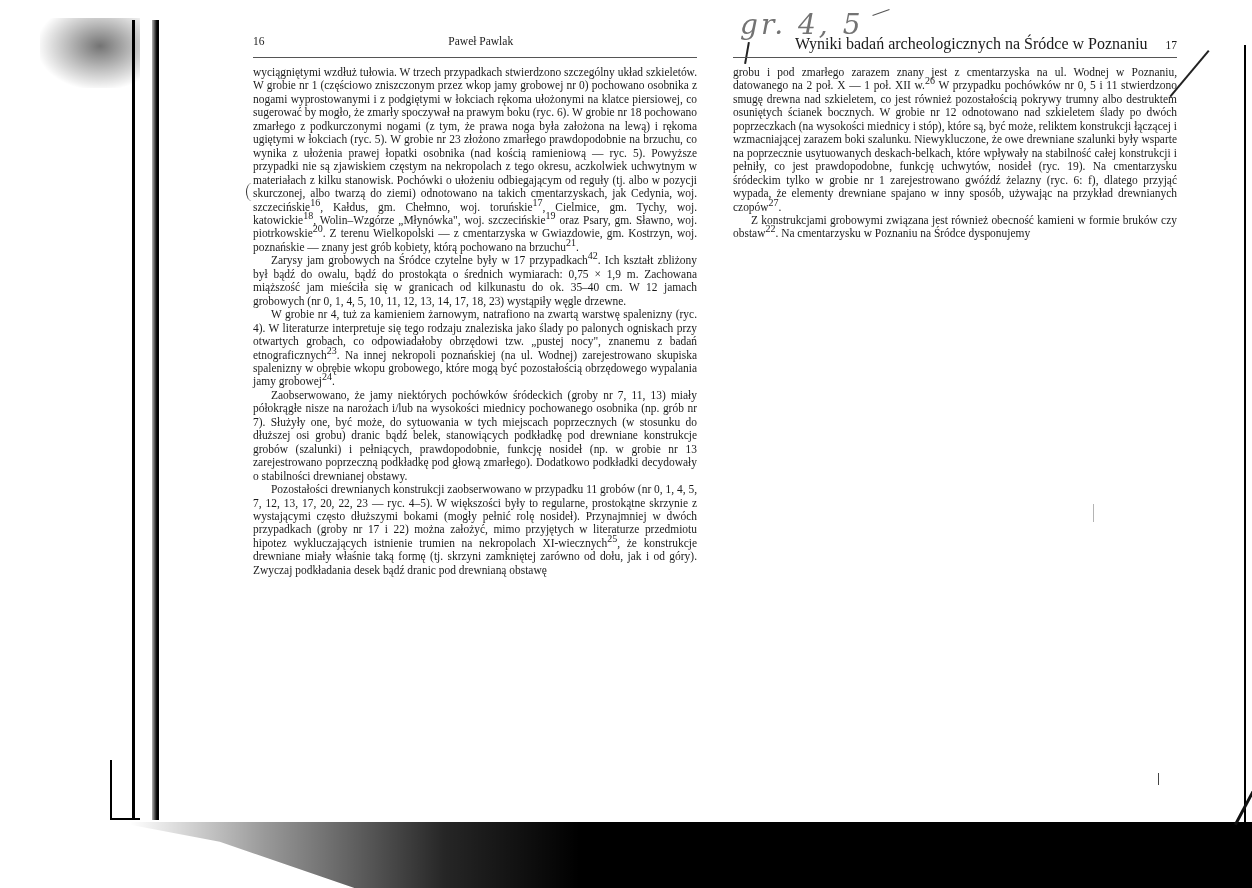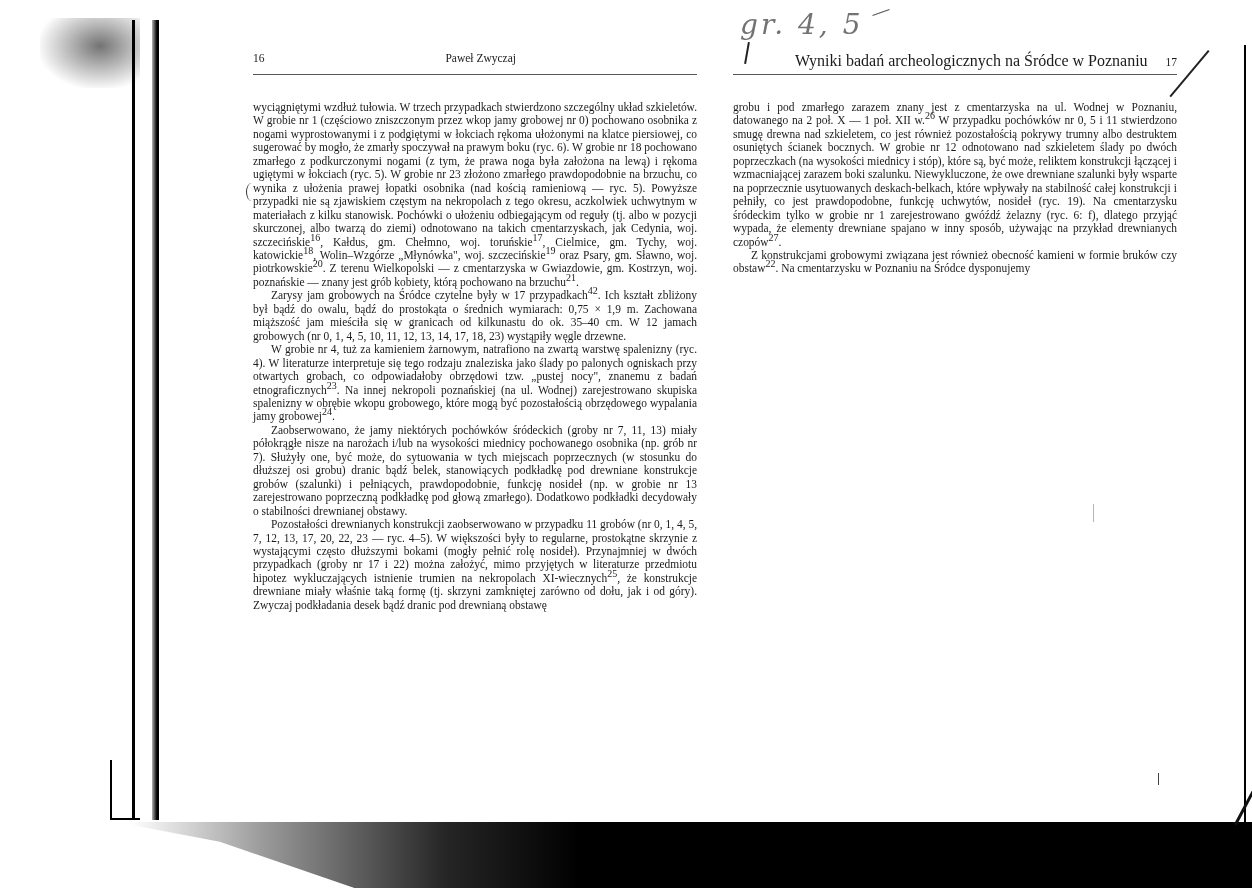--- a/index.html
+++ b/index.html
@@ -28,34 +28,34 @@
     position: absolute; left: 1208px; top: 50px; width: 2px; height: 60px; background: #222;
     transform: rotate(40deg); transform-origin: top left;
   }
   .right-diag-bottom {
     position: absolute; left: 1234px; top: 774px; width: 3px; height: 50px; background: #111;
     transform: rotate(28deg); transform-origin: bottom left;
   }
   .stray-mark { position: absolute; background: #444; }
 
   
-  .page { position: absolute; top: 52px; width: 444px; }
+  .page { position: absolute; top: 35px; width: 444px; }
   .page-left { left: 253px; }
   .page-right { left: 733px; }
 
   .running-head {
     display: flex; justify-content: space-between; align-items: baseline;
     font-size: 11.5px; padding-bottom: 4px; border-bottom: 1px solid #555;
     height: 18px;
   }
   .running-head .title { flex: 1; text-align: center; }
   .page-right .running-head .title { text-align: center; padding-left: 44px; font-size: 16px; }
 
   .body-text {
-    margin-top: 26px; font-size: 11.45px; line-height: 13.45px;
+    margin-top: 8px; font-size: 11.45px; line-height: 13.45px;
     text-align: justify; hyphens: manual;
   }
   .body-text p { margin: 0; }
   .body-text p.indent { text-indent: 18px; }
   sup { font-size: 10px; line-height: 0; vertical-align: super; }
 
   .handwriting {
     position: absolute; left: 740px; top: 8px; font-size: 28px; font-style: italic;
     font-family: "DejaVu Serif", serif; letter-spacing: 3px; color: #737373;
   }
@@ -82,21 +82,21 @@
 <div class="stray-mark" style="left:1093px;top:504px;width:1px;height:18px;opacity:.4;"></div>
 
 <div class="handwriting">gr. 4, 5</div>
 <div class="hand-stroke"></div>
 <div class="hand-dash"></div>
 <div class="pen-mark"></div>
 
 <div class="page page-left">
   <div class="running-head">
     <span>16</span>
-    <span class="title">Paweł Zwyczaj</span>
+    <span class="title">Paweł Pawlak</span>
   </div>
   <div class="body-text">
       <p>wyciągniętymi wzdłuż tułowia. W trzech przypadkach stwierdzono szczególny układ szkieletów. W grobie nr 1 (częściowo zniszczonym przez wkop jamy grobowej nr 0) pochowano osobnika z nogami wyprostowanymi i z podgiętymi w łokciach rękoma ułożonymi na klatce piersiowej, co sugerować by mogło, że zmarły spoczywał na prawym boku (ryc. 6). W grobie nr 18 pochowano zmarłego z podkurczonymi nogami (z tym, że prawa noga była założona na lewą) i rękoma ugiętymi w łokciach (ryc. 5). W grobie nr 23 złożono zmarłego prawdopodobnie na brzuchu, co wynika z ułożenia prawej łopatki osobnika (nad kością ramieniową — ryc. 5). Powyższe przypadki nie są zjawiskiem częstym na nekropolach z tego okresu, aczkolwiek uchwytnym w materiałach z kilku stanowisk. Pochówki o ułożeniu odbiegającym od reguły (tj. albo w pozycji skurczonej, albo twarzą do ziemi) odnotowano na takich cmentarzyskach, jak Cedynia, woj. szczecińskie<sup>16</sup>, Kałdus, gm. Chełmno, woj. toruńskie<sup>17</sup>, Cielmice, gm. Tychy, woj. katowickie<sup>18</sup>, Wolin–Wzgórze „Młynówka", woj. szczecińskie<sup>19</sup> oraz Psary, gm. Sławno, woj. piotrkowskie<sup>20</sup>. Z terenu Wielkopolski — z cmentarzyska w Gwiazdowie, gm. Kostrzyn, woj. poznańskie — znany jest grób kobiety, którą pochowano na brzuchu<sup>21</sup>.</p>
       <p class="indent">Zarysy jam grobowych na Śródce czytelne były w 17 przypadkach<sup>42</sup>. Ich kształt zbliżony był bądź do owalu, bądź do prostokąta o średnich wymiarach: 0,75 × 1,9 m. Zachowana miąższość jam mieściła się w granicach od kilkunastu do ok. 35–40 cm. W 12 jamach grobowych (nr 0, 1, 4, 5, 10, 11, 12, 13, 14, 17, 18, 23) wystąpiły węgle drzewne.</p>
       <p class="indent">W grobie nr 4, tuż za kamieniem żarnowym, natrafiono na zwartą warstwę spalenizny (ryc. 4). W literaturze interpretuje się tego rodzaju znaleziska jako ślady po palonych ogniskach przy otwartych grobach, co odpowiadałoby obrzędowi tzw. „pustej nocy", znanemu z badań etnograficznych<sup>23</sup>. Na innej nekropoli poznańskiej (na ul. Wodnej) zarejestrowano skupiska spalenizny w obrębie wkopu grobowego, które mogą być pozostałością obrzędowego wypalania jamy grobowej<sup>24</sup>.</p>
       <p class="indent">Zaobserwowano, że jamy niektórych pochówków śródeckich (groby nr 7, 11, 13) miały półokrągłe nisze na narożach i/lub na wysokości miednicy pochowanego osobnika (np. grób nr 7). Służyły one, być może, do sytuowania w tych miejscach poprzecznych (w stosunku do dłuższej osi grobu) dranic bądź belek, stanowiących podkładkę pod drewniane konstrukcje grobów (szalunki) i pełniących, prawdopodobnie, funkcję nosideł (np. w grobie nr 13 zarejestrowano poprzeczną podkładkę pod głową zmarłego). Dodatkowo podkładki decydowały o stabilności drewnianej obstawy.</p>
       <p class="indent">Pozostałości drewnianych konstrukcji zaobserwowano w przypadku 11 grobów (nr 0, 1, 4, 5, 7, 12, 13, 17, 20, 22, 23 — ryc. 4–5). W większości były to regularne, prostokątne skrzynie z wystającymi często dłuższymi bokami (mogły pełnić rolę nosideł). Przynajmniej w dwóch przypadkach (groby nr 17 i 22) można założyć, mimo przyjętych w literaturze przedmiotu hipotez wykluczających istnienie trumien na nekropolach XI-wiecznych<sup>25</sup>, że konstrukcje drewniane miały właśnie taką formę (tj. skrzyni zamkniętej zarówno od dołu, jak i od góry). Zwyczaj podkładania desek bądź dranic pod drewnianą obstawę</p>
     </div>
 </div>
 

